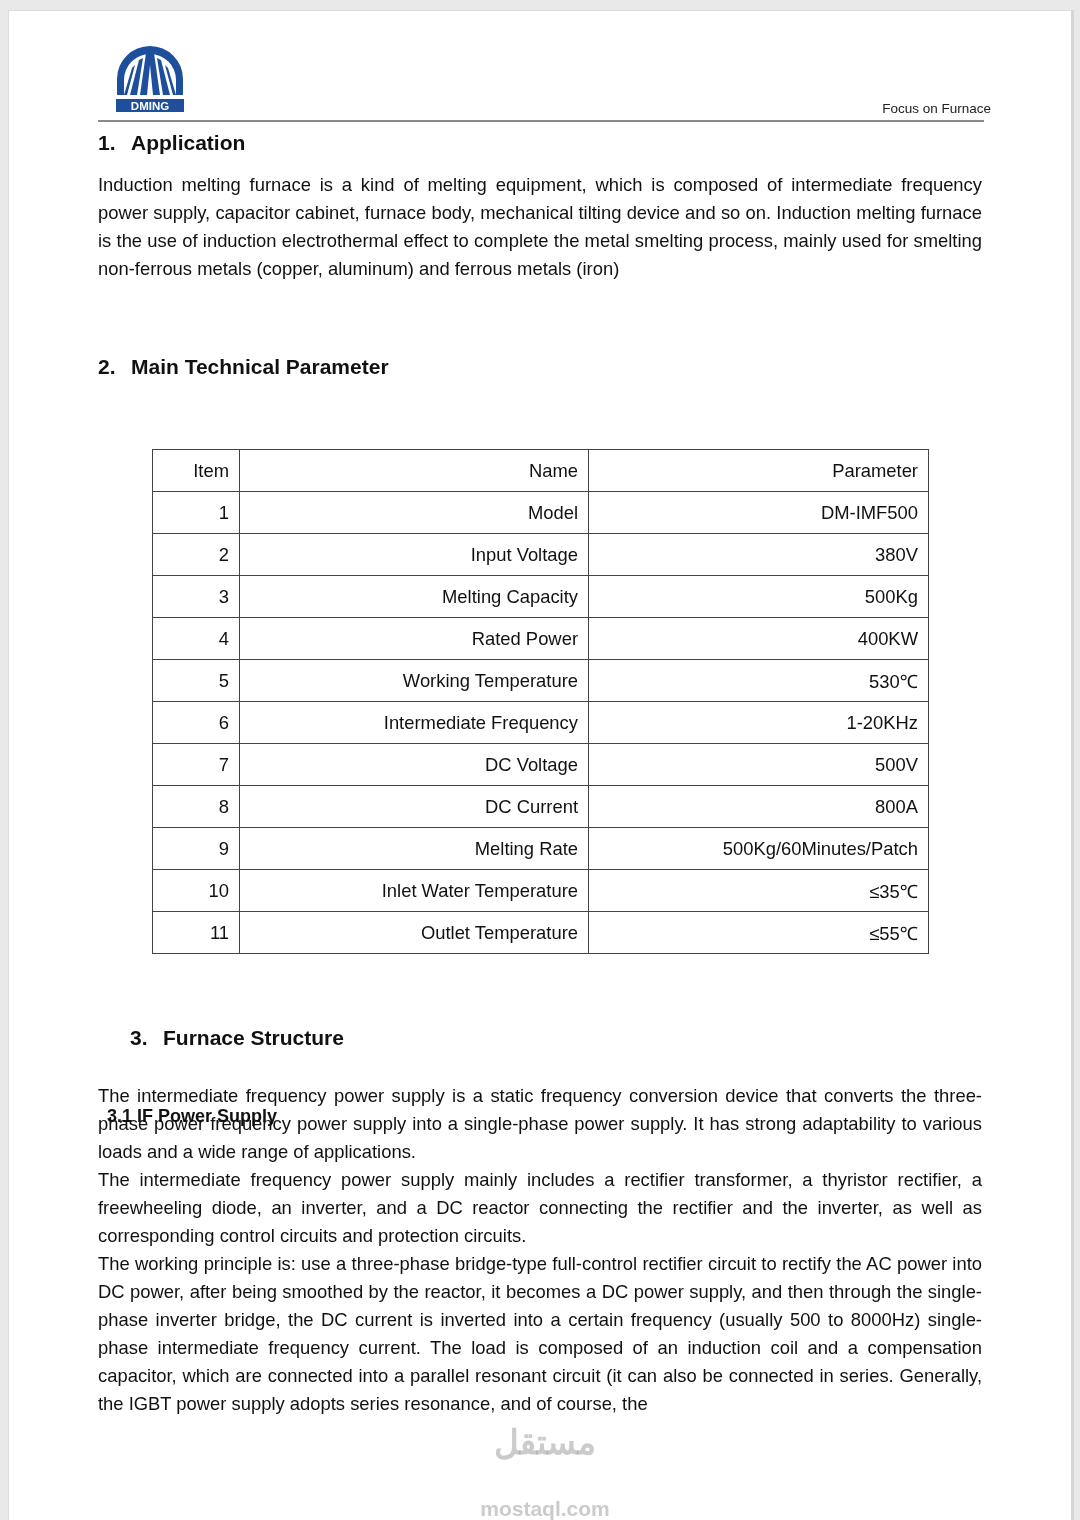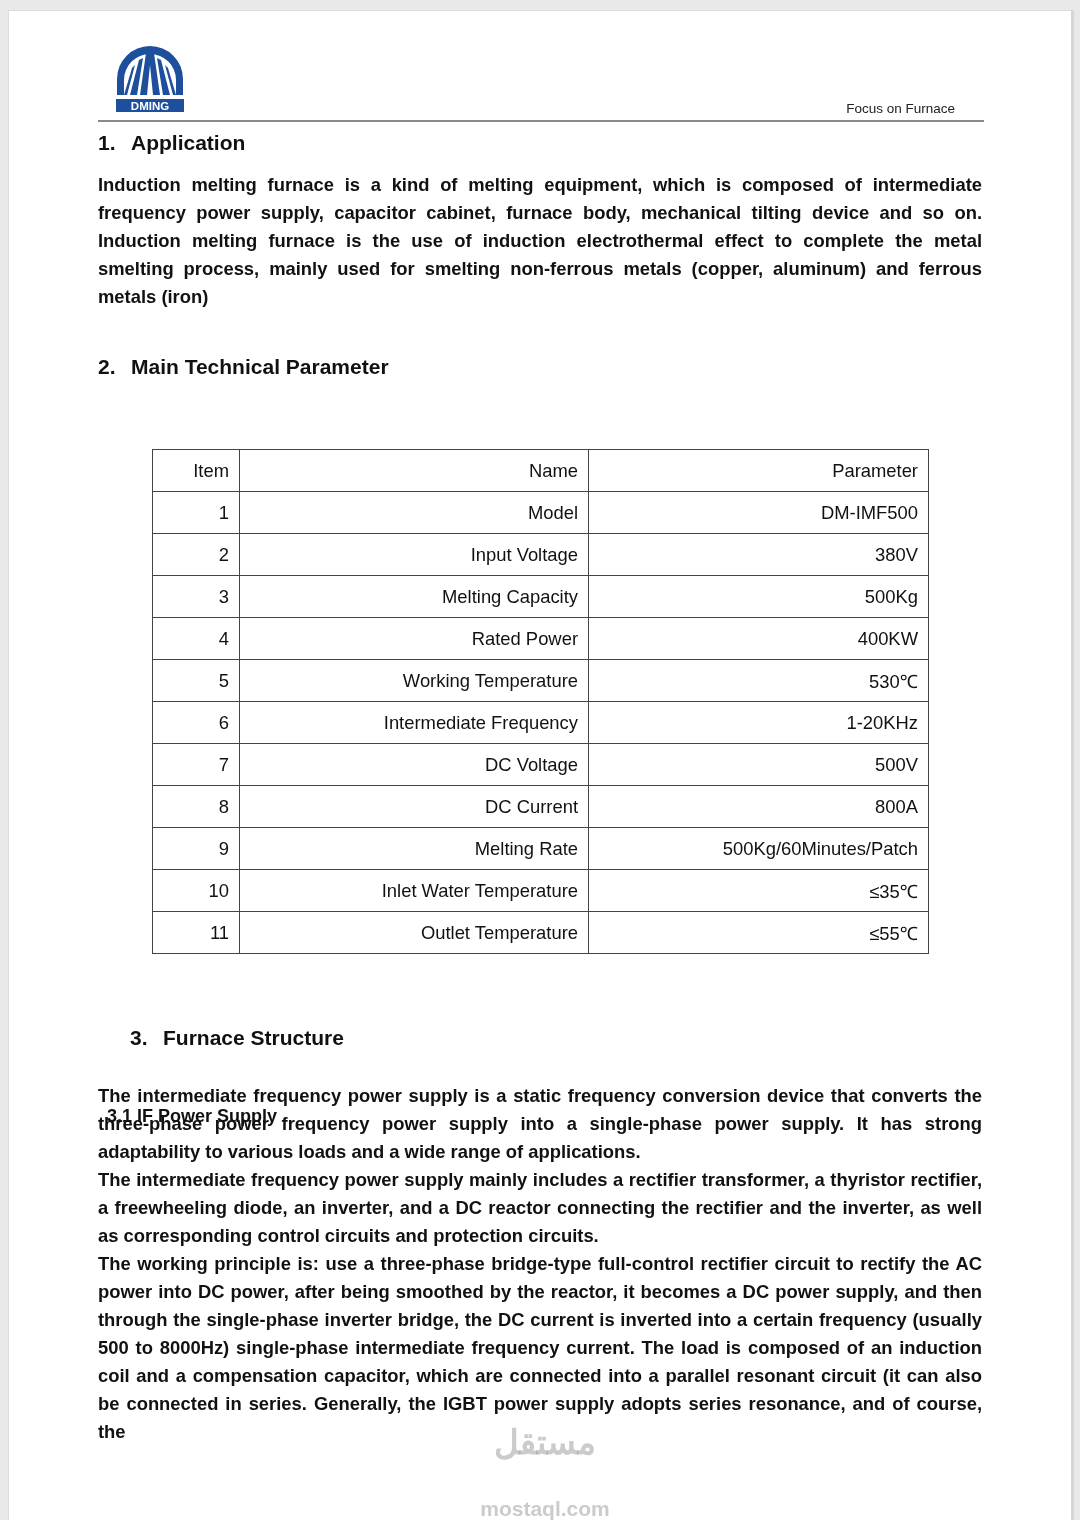--- a/index.html
+++ b/index.html
@@ -11,34 +11,34 @@
     position: relative;
   }
   .page {
     position: absolute; left: 8px; top: 10px; width: 1062px; height: 1530px;
     background: #ffffff;
     border-left: 1px solid #dcdcdc; border-top: 1px solid #dcdcdc; border-right: 3px solid #d6d6d6;
   }
   .logo { position: absolute; left: 104px; top: 32px; width: 74px; height: 70px; }
   .logo svg { display: block; }
   .tagline {
-    position: absolute; right: 116px; top: 90px;
+    position: absolute; right: 80px; top: 90px;
     font-size: 13.5px; color: #222;
   }
   .header-rule {
     position: absolute; left: 89px; top: 109px; width: 886px; height: 0;
     border-top: 2px solid #8a8a8a;
   }
   .h1 {
     position: absolute; left: 89px; font-weight: bold; font-size: 21px; color: #111;
   }
   .h1 .num { display: inline-block; width: 33px; }
   .para {
     position: absolute; left: 89px; width: 884px;
-    font-size: 18.4px; line-height: 28px; text-align: justify; color: #111; font-weight: bold;
+    font-size: 18.4px; line-height: 28px; text-align: justify; color: #111;
   }
   .para p { margin: 0; }
   .sub {
     position: absolute; left: 98px; top: 1095px; font-weight: bold; font-size: 18px; text-align: right;
   }
   table.params {
     position: absolute; left: 143px; top: 438px; width: 777px;
     border-collapse: collapse; font-size: 18.4px; color: #111; text-align: right;
   }
   table.params td {

